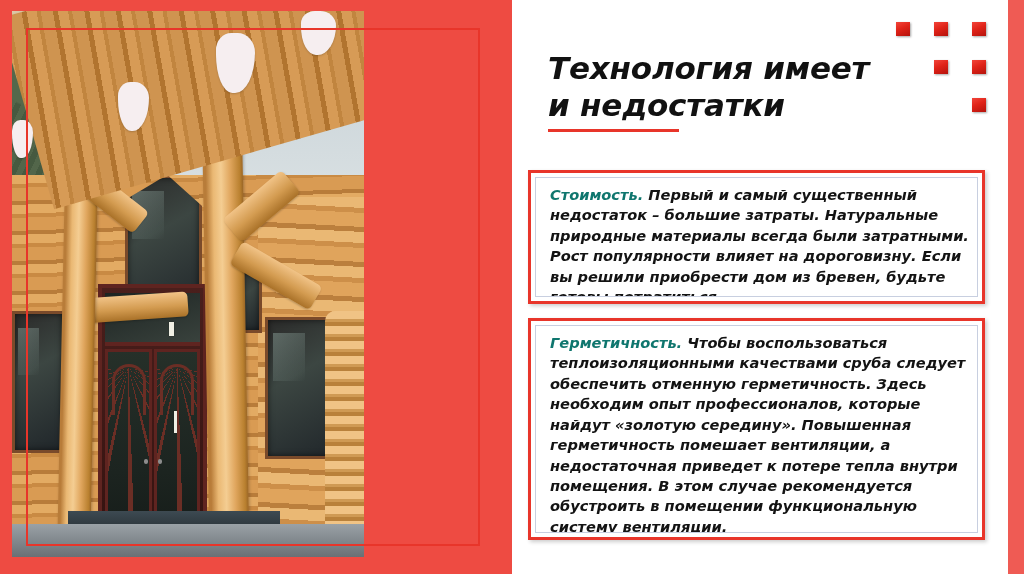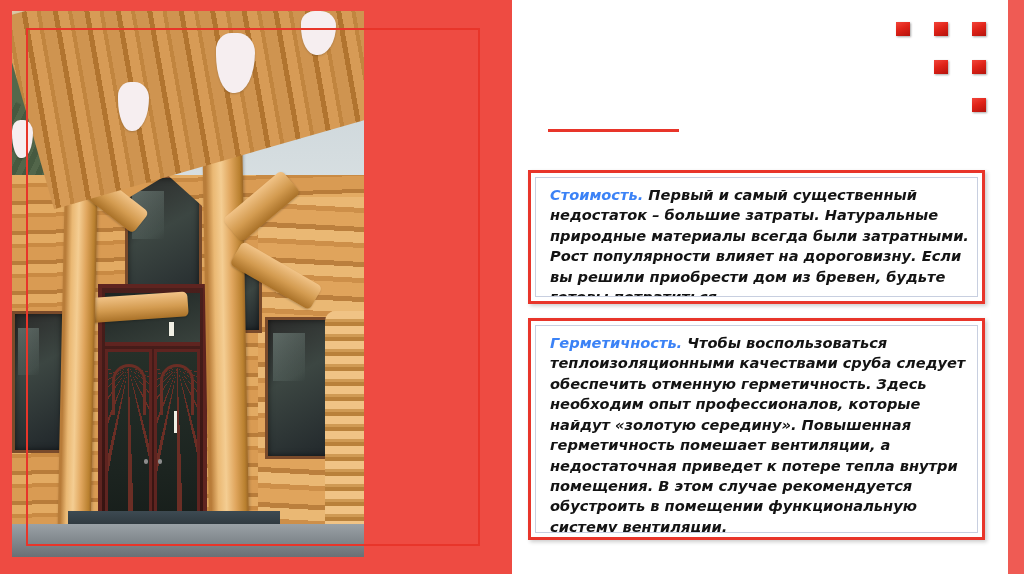--- a/index.html
+++ b/index.html
@@ -273,21 +273,21 @@
   }
   .textbox p {
     position: absolute; left: 14px; top: 7px; width: 420px;
     font-family: "DejaVu Sans", sans-serif;
     font-size: 14.6px;
     font-style: italic;
     font-weight: bold;
     line-height: 1.40;
     color: #131313;
   }
-  .textbox p .lead { color: #3b82f6; font-weight: bold; }
+  .textbox p .lead { color: #0f766e; font-weight: bold; }
   #box1 { top: 170px; height: 134px; }
   #box2 { top: 318px; height: 222px; }
 </style>
 </head>
 <body>
 
 <div id="slide">
 
   <div id="left-panel">
 
@@ -360,20 +360,24 @@
 
   <div id="deco-squares">
     <div class="sq" style="left:0px;   top:0px;"></div>
     <div class="sq" style="left:38px;  top:0px;"></div>
     <div class="sq" style="left:76px;  top:0px;"></div>
     <div class="sq" style="left:38px;  top:38px;"></div>
     <div class="sq" style="left:76px;  top:38px;"></div>
     <div class="sq" style="left:76px;  top:76px;"></div>
   </div>
 
+  <div id="title">
+    <div>Технология имеет</div>
+    <div>и недостатки</div>
+  </div>
   <div id="title-underline"></div>
 
   <div class="textbox" id="box1">
     <div class="inner">
       <p><span class="lead">Стоимость.</span><span> Первый и самый существенный недостаток – большие затраты. Натуральные природные материалы всегда были затратными. Рост популярности влияет на дороговизну. Если вы решили приобрести дом из бревен, будьте готовы потратиться.</span></p>
     </div>
   </div>
 
   <div class="textbox" id="box2">
     <div class="inner">

